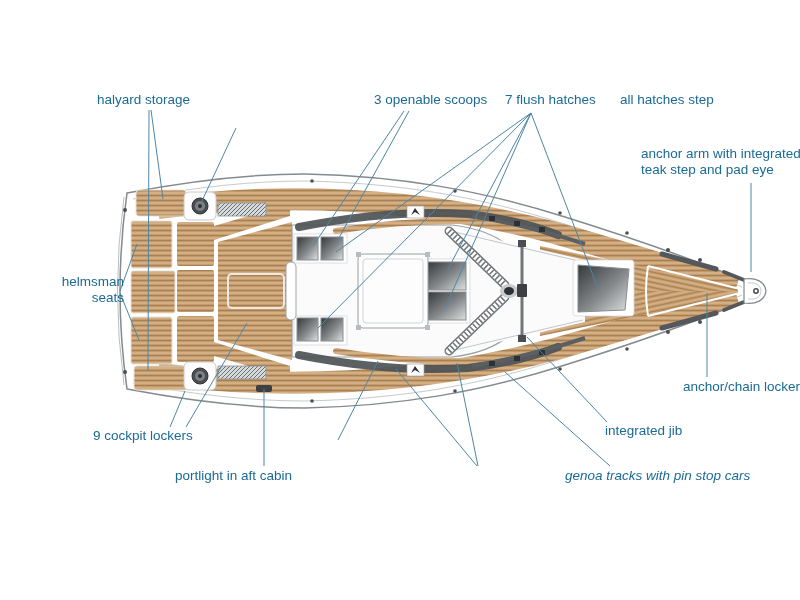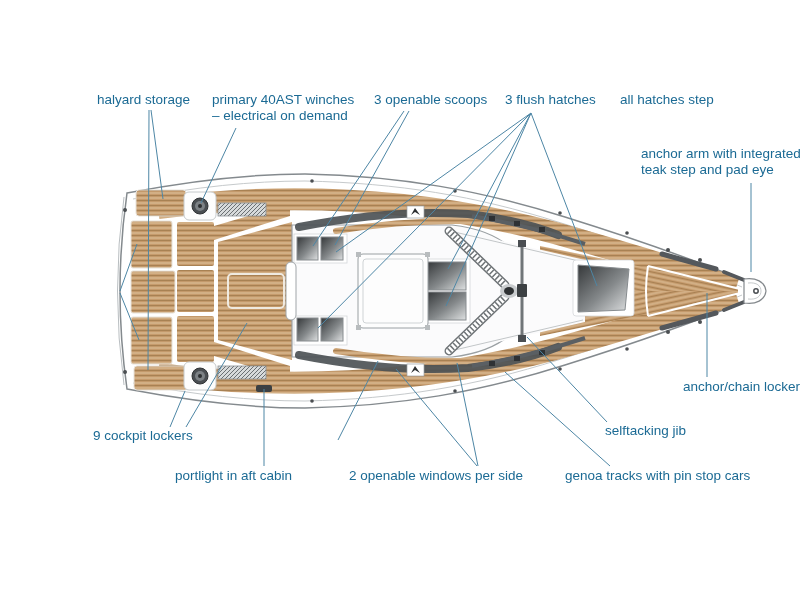--- a/index.html
+++ b/index.html
@@ -231,27 +231,26 @@
       <line x1="338" y1="440" x2="378" y2="361" class="leader"></line>
       <line x1="477" y1="466" x2="396" y2="369" class="leader"></line>
       <line x1="478" y1="466" x2="457" y2="363" class="leader"></line>
       <line x1="610" y1="466" x2="505" y2="372" class="leader"></line>
       <line x1="607" y1="422" x2="527" y2="337" class="leader"></line>
       <line x1="707" y1="377" x2="707" y2="293" class="leader"></line>
     </svg>
 
   <div id="labels-layer">
       <div class="callout" style="left: 89px; top: 92px;">halyard storage</div>
-      <div class="callout" style="left: 204px; top: 92px;">primary 40AST winches
-– electrical on demand</div>
       <div class="callout" style="left: 366px; top: 92px;">3 openable scoops</div>
-      <div class="callout" style="left: 497px; top: 92px;">3 flush hatches</div>
+      <div class="callout" style="left: 497px; top: 92px;">7 flush hatches</div>
       <div class="callout" style="left: 612px; top: 92px;">all hatches step</div>
       <div class="callout" style="left: 633px; top: 146px;">anchor arm with integrated
 teak step and pad eye</div>
+      <div class="callout right" style="left: 43px; top: 274px; width: 73px;">helmsman
+seats</div>
       <div class="callout" style="left: 85px; top: 428px;">9 cockpit lockers</div>
       <div class="callout" style="left: 167px; top: 468px; text-align: right;">portlight in aft cabin</div>
-      <div class="callout" style="left: 341px; top: 468px;">2 openable windows per side</div>
-      <div class="callout" style="left: 557px; top: 468px;">genoa tracks with pin stop cars</div>
-      <div class="callout" style="left: 597px; top: 423px;">selftacking jib</div>
+      <div class="callout" style="left: 557px; top: 468px; font-style: italic;">genoa tracks with pin stop cars</div>
+      <div class="callout" style="left: 597px; top: 423px;">integrated jib</div>
       <div class="callout" style="left: 675px; top: 379px;">anchor/chain locker</div>
     </div>
 </div>
 
 </body></html>

